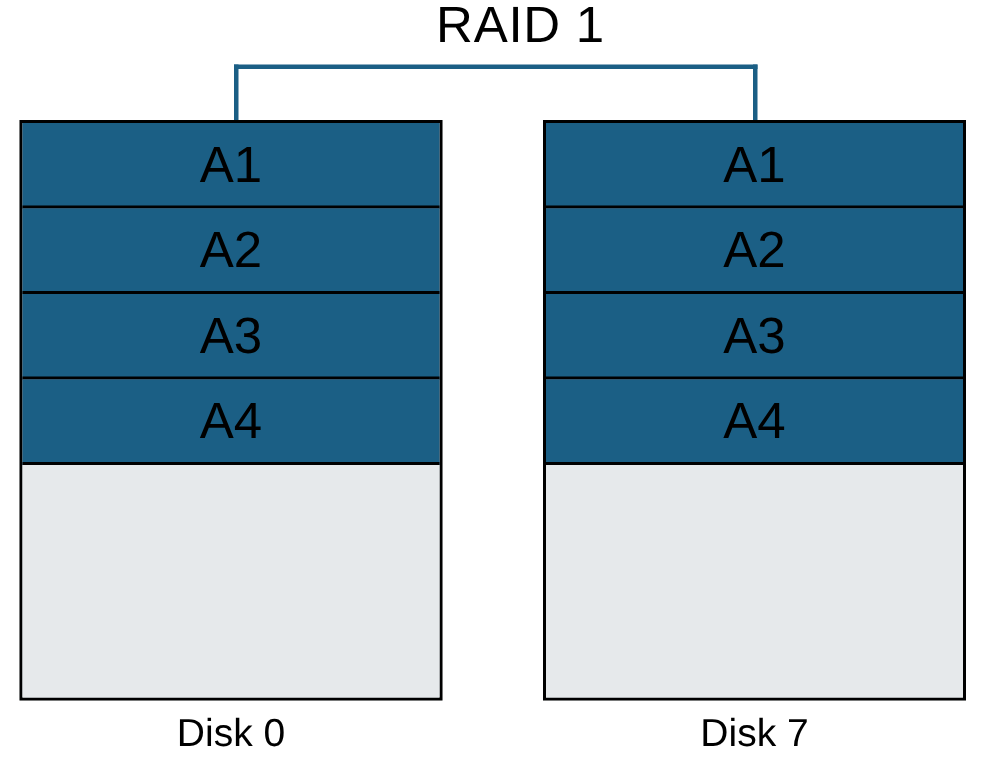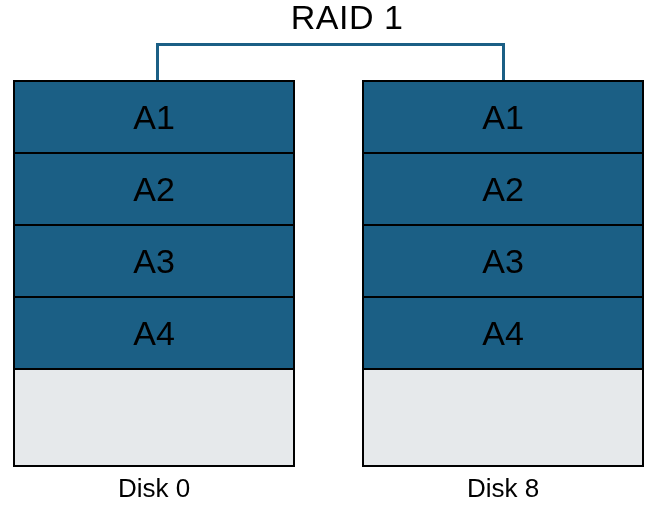--- a/index.html
+++ b/index.html
@@ -34,21 +34,21 @@
     position: absolute; top: 80px;
     width: 282px; height: 387px;
     box-sizing: border-box;
     border: 2px solid var(--border, #000000);
     background: var(--empty-fill, #e6e9eb);
     display: flex; flex-direction: column;
   }
   .disk.d0 { left: 13px; }
   .disk.d1 { left: 362px; }
   .block {
-    flex: 0 0 auto; height: 72px;
+    flex: 0 0 auto; height: 57px;
     box-sizing: border-box;
     border-bottom: 2px solid var(--border, #000000);
     background: var(--block-fill, #1b5f85);
     display: flex; align-items: center; justify-content: center;
     font-size: 34px; line-height: 34px;
     color: var(--text, #000000);
   }
   .free { flex: 1 1 auto; background: var(--empty-fill, #e6e9eb); }
   .disk-label {
     position: absolute; top: 471px;
@@ -79,15 +79,15 @@
 
   <div class="disk d1">
     <div class="block">A1</div>
     <div class="block">A2</div>
     <div class="block">A3</div>
     <div class="block">A4</div>
     <div class="free"></div>
   </div>
 
   <div class="disk-label l0">Disk 0</div>
-  <div class="disk-label l1">Disk 8</div>
+  <div class="disk-label l1">Disk 7</div>
 
 </div>
 
 </body></html>

